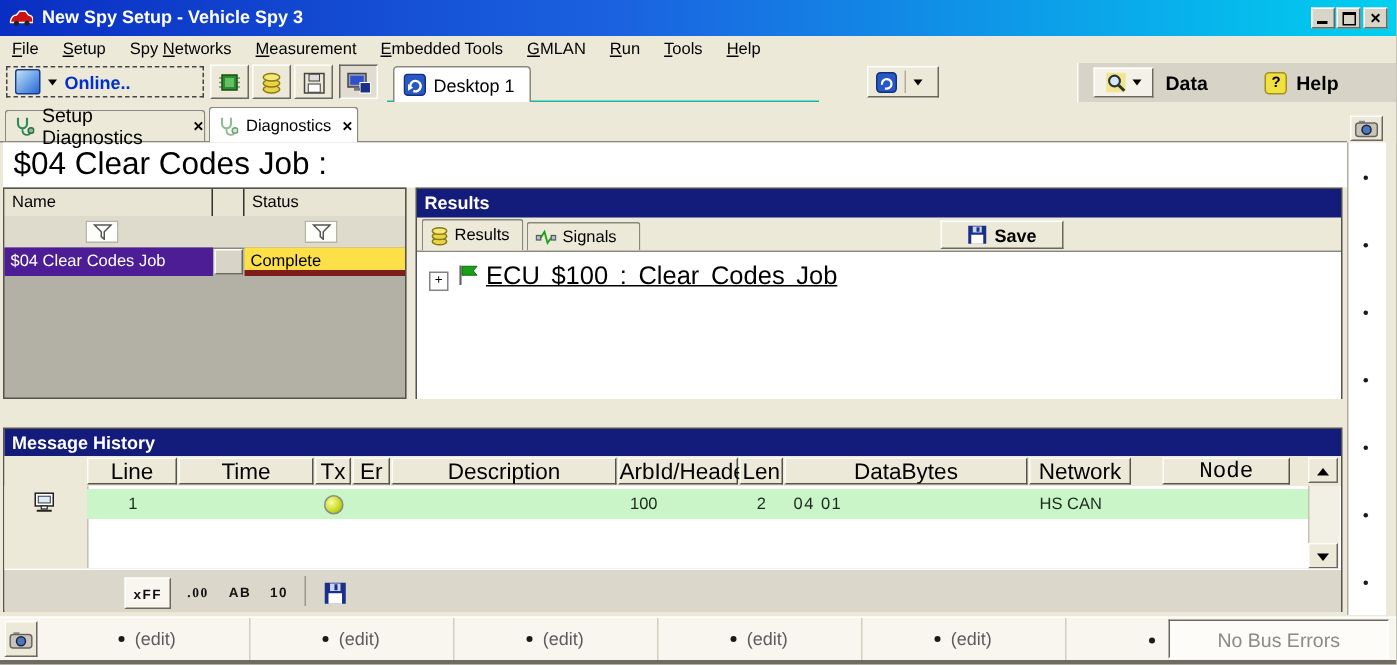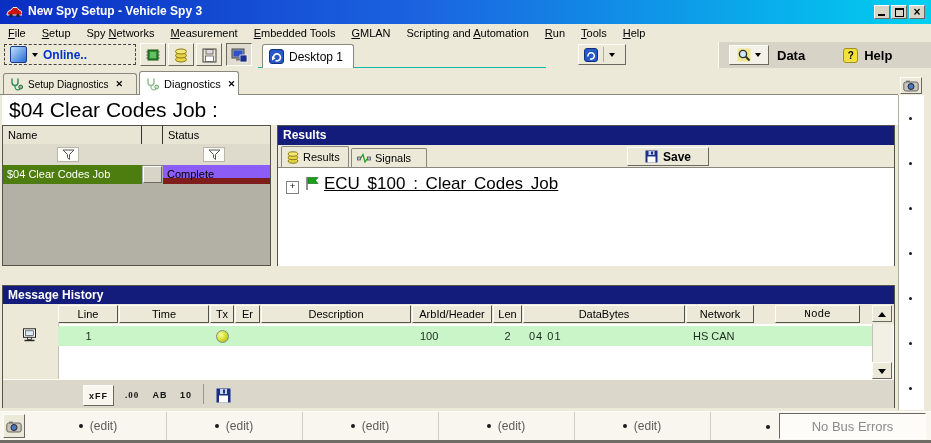--- a/index.html
+++ b/index.html
@@ -4,21 +4,21 @@
 <style>
   html,body{margin:0;padding:0;background:#9a9890;font-family:"Liberation Sans",sans-serif;}
   #win{position:relative;width:931px;height:443px;background:#ece9d8;overflow:hidden;}
   .abs{position:absolute;}
   .r3{border:1px solid;border-color:#fdfdfa #6a685f #6a685f #fdfdfa;background:#ece9d8;box-sizing:border-box;}
   .s3{border:1px solid;border-color:#6a685f #fdfdfa #fdfdfa #6a685f;box-sizing:border-box;}
   .navyhdr{background:#131c7b;color:#fff;font-weight:bold;font-size:12px;line-height:18px;padding-left:5px;box-sizing:border-box;}
   .tri{width:0;height:0;border-left:3px solid transparent;border-right:3px solid transparent;border-top:4px solid #000;display:inline-block;}
   .mitem{font-size:11px;line-height:18px;padding:0 8px;color:#000;white-space:nowrap;}
   .mitem .mn{text-decoration:underline;}
-  .colbtn{position:absolute;top:1px;height:18px;line-height:17px;text-align:center;font-size:11px;border:1px solid;border-color:#fdfdfa #55534b #55534b #fdfdfa;background:#ece9d8;box-sizing:border-box;}
+  .colbtn{position:absolute;top:1px;height:18px;line-height:17px;text-align:center;font-size:15px;border:1px solid;border-color:#fdfdfa #55534b #55534b #fdfdfa;background:#ece9d8;box-sizing:border-box;}
   .dot{position:absolute;width:3px;height:3px;background:#1a1a1a;border-radius:50%;}
   .bdot{width:4px;height:4px;background:#1a1a1a;border-radius:50%;display:inline-block;}
   .flat{background:transparent;border:none;}
   .cellTxt{position:absolute;top:0;height:20px;line-height:20px;font-size:11px;color:#1d2b1d;}
   .fmtbtn{position:absolute;top:5px;height:21px;text-align:center;font-size:9px;font-weight:bold;letter-spacing:1px;line-height:21px;color:#111;}
   svg{display:block;}
 </style>
 </head>
 <body>
 
@@ -42,21 +42,20 @@
     <span class="abs r3" style="left:909px;top:5px;width:16px;height:14px;background:#d8d4c8;text-align:center;font-size:12px;font-weight:bold;line-height:12px;">×</span>
   </div>
 
   <div class="abs" style="left:0;top:24px;width:931px;height:18px;background:#ece9d8;display:flex;">
     <span class="mitem"><span></span><span class="mn">F</span><span>ile</span></span>
     <span class="mitem"><span></span><span class="mn">S</span><span>etup</span></span>
     <span class="mitem"><span>Spy </span><span class="mn">N</span><span>etworks</span></span>
     <span class="mitem"><span></span><span class="mn">M</span><span>easurement</span></span>
     <span class="mitem"><span></span><span class="mn">E</span><span>mbedded Tools</span></span>
     <span class="mitem"><span></span><span class="mn">G</span><span>MLAN</span></span>
-    <span class="mitem"><span>Scripting and </span><span class="mn">A</span><span>utomation</span></span>
     <span class="mitem"><span></span><span class="mn">R</span><span>un</span></span>
     <span class="mitem"><span></span><span class="mn">T</span><span>ools</span></span>
     <span class="mitem"><span></span><span class="mn">H</span><span>elp</span></span>
   </div>
 
   <div class="abs" style="left:0;top:42px;width:931px;height:26px;background:#ece9d8;">
     <span class="abs" style="left:4px;top:2px;width:132px;height:21px;border:1px dashed #444;display:flex;align-items:center;gap:5px;padding-left:5px;box-sizing:border-box;">
       <span style="width:15px;height:15px;background:linear-gradient(135deg,#bce4f8,#2868d8);border:1px solid #1a3a8a;border-radius:2px;"></span>
       <span class="tri"></span>
       <span style="color:#0030cc;font-weight:bold;font-size:12px;">Online..</span>
@@ -146,21 +145,21 @@
   <div class="abs" style="left:0;top:68px;width:931px;height:27px;background:#ece9d8;">
     <span class="abs" style="left:0;top:26px;width:898px;height:1px;background:#8a887e;"></span>
     <span class="abs" style="left:3px;top:5px;width:134px;height:21px;background:#ece9d8;border:1px solid #8a887e;border-bottom:none;border-radius:3px 3px 0 0;display:flex;align-items:center;gap:5px;padding-left:5px;box-sizing:border-box;z-index:1;">
       <span>
         <svg width="14" height="14">
           <path d="M3 1.5 v4 a3 3 0 0 0 6 0 v-4" stroke="#2e8b57" stroke-width="1.4" fill="none"></path>
           <path d="M6 8.5 v2 a3 3 0 0 0 5.5 1" stroke="#2e8b57" stroke-width="1.2" fill="none"></path>
           <circle cx="11.7" cy="10" r="1.9" fill="#8fbc8f" stroke="#2e6b47"></circle>
         </svg>
       </span>
-      <span style="font-size:10px;">Setup Diagnostics</span>
+      <span style="font-size:13px;">Setup Diagnostics</span>
       <span style="font-size:9px;font-weight:bold;margin-left:2px;">✕</span>
     </span>
     <span class="abs" style="left:139px;top:3px;width:100px;height:24px;background:#fff;border:1px solid #8a887e;border-bottom:none;border-radius:3px 3px 0 0;display:flex;align-items:center;gap:5px;padding-left:5px;box-sizing:border-box;z-index:2;">
       <span>
         <svg width="14" height="14">
           <path d="M3 1.5 v4 a3 3 0 0 0 6 0 v-4" stroke="#8fbc8f" stroke-width="1.4" fill="none"></path>
           <path d="M6 8.5 v2 a3 3 0 0 0 5.5 1" stroke="#8fbc8f" stroke-width="1.2" fill="none"></path>
           <circle cx="11.7" cy="10" r="1.9" fill="#cde8cd" stroke="#6fa377"></circle>
         </svg>
       </span>
@@ -208,23 +207,23 @@
       </span>
       <span class="abs" style="left:200px;top:3px;width:22px;height:15px;background:#fdfdfa;border:1px solid #b8b5a8;display:flex;align-items:center;justify-content:center;box-sizing:border-box;">
         <span>
           <svg width="13" height="11">
               <path d="M1 1 h11 l-4.5 4.5 v5 l-2 -1.8 v-3.2 z" fill="#fdfdfd" stroke="#555"></path>
             </svg>
         </span>
       </span>
     </div>
     <div class="abs" style="left:0;top:39px;width:267px;height:19px;">
-      <span class="abs" style="left:0;top:0;width:139px;height:19px;background:#4d7c0f;color:#fff;font-size:11px;line-height:19px;padding-left:4px;box-sizing:border-box;white-space:nowrap;overflow:hidden;">$04 Clear Codes Job</span>
+      <span class="abs" style="left:0;top:0;width:139px;height:19px;background:#4c1d95;color:#fff;font-size:11px;line-height:19px;padding-left:4px;box-sizing:border-box;white-space:nowrap;overflow:hidden;">$04 Clear Codes Job</span>
       <span class="abs r3" style="left:140px;top:1px;width:19px;height:17px;background:#d8d4c8;"></span>
-      <span class="abs" style="left:160px;top:0;width:107px;height:19px;background:#8b5cf6;color:#000;font-size:11px;line-height:19px;padding-left:4px;border-bottom:6px solid #7f1d1d;box-sizing:border-box;">Complete</span>
+      <span class="abs" style="left:160px;top:0;width:107px;height:19px;background:#fde047;color:#000;font-size:11px;line-height:19px;padding-left:4px;border-bottom:4px solid #7f1d1d;box-sizing:border-box;">Complete</span>
     </div>
   </div>
 
   <div class="abs" style="left:277px;top:125px;width:618px;height:141px;background:#ece9d8;border:1px solid #55534b;box-sizing:border-box;">
     <div class="navyhdr" style="width:100%;height:19px;">Results</div>
     <div class="abs" style="left:0;top:19px;width:616px;height:22px;">
       <span class="abs" style="left:3px;top:1px;width:68px;height:21px;background:#ece9d8;border:1px solid #8a887e;border-bottom:none;border-radius:2px 2px 0 0;display:flex;align-items:center;gap:4px;padding-left:5px;box-sizing:border-box;z-index:2;">
         <span>
           <svg width="12" height="13">
             <ellipse cx="6" cy="10" rx="4.8" ry="2.2" fill="#e8d44a" stroke="#8a7a10"></ellipse>

